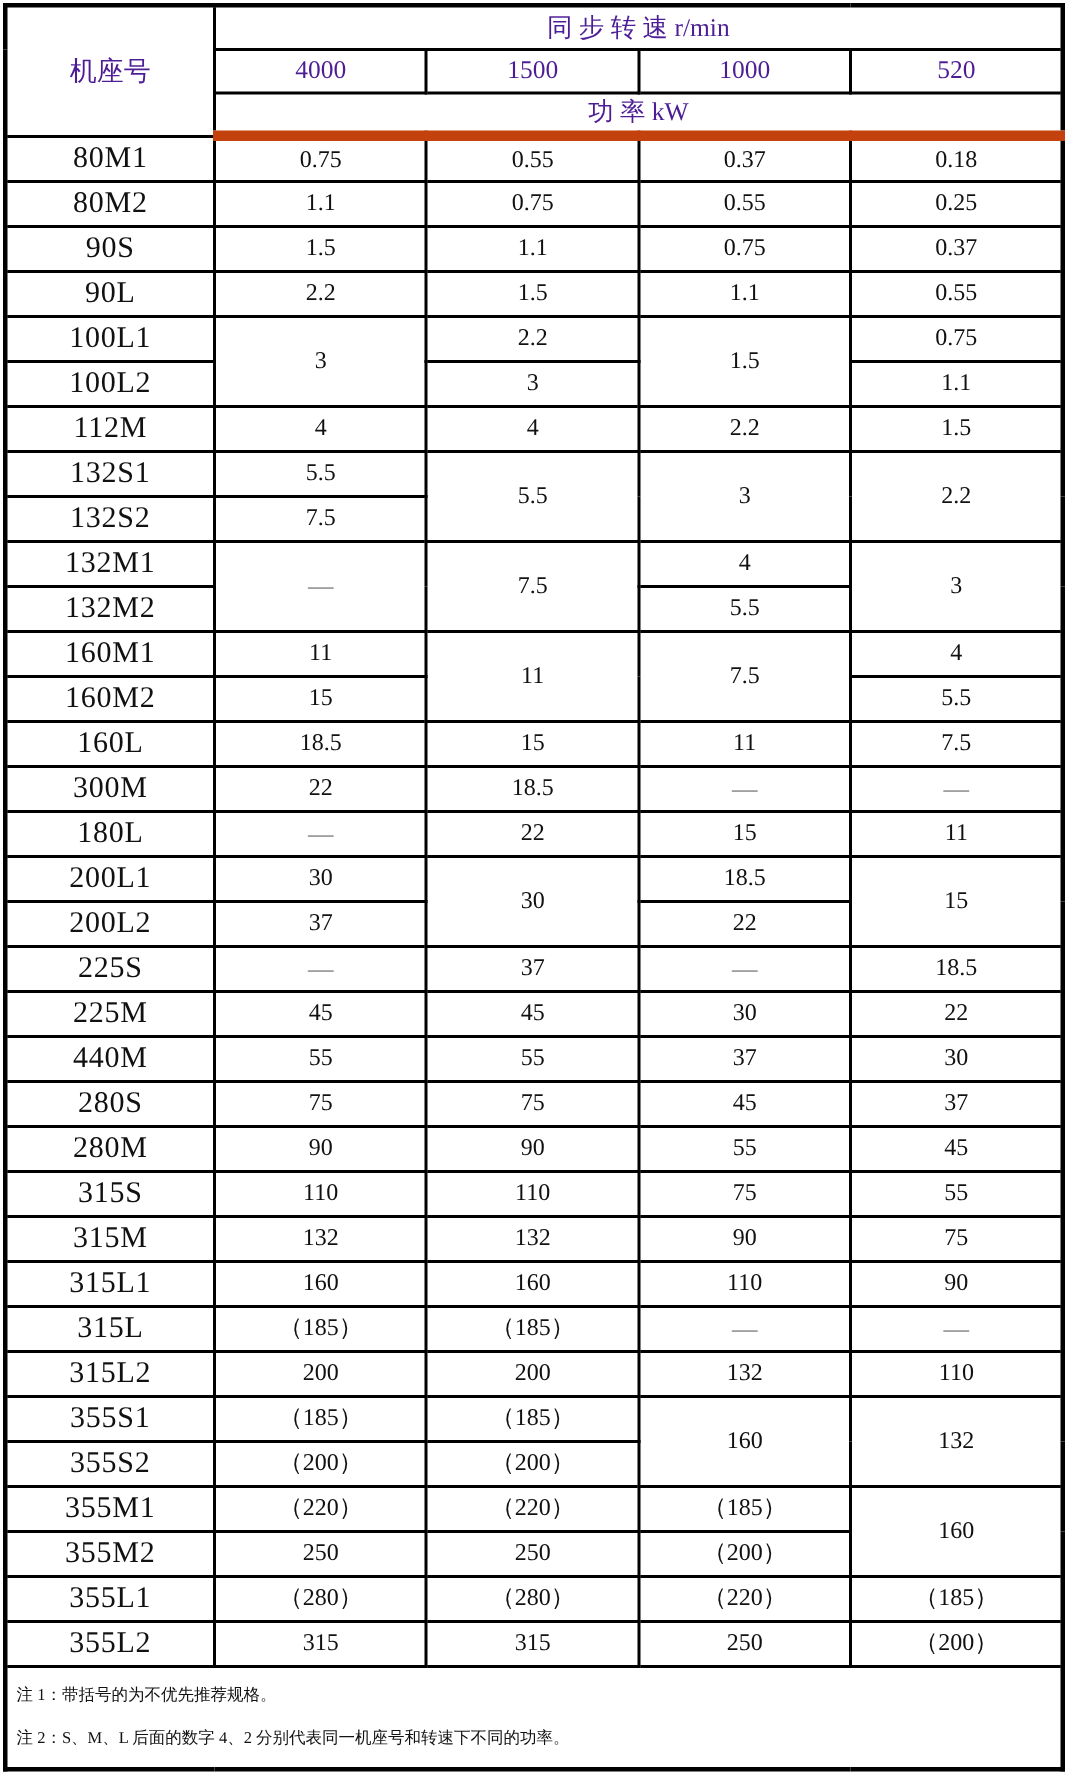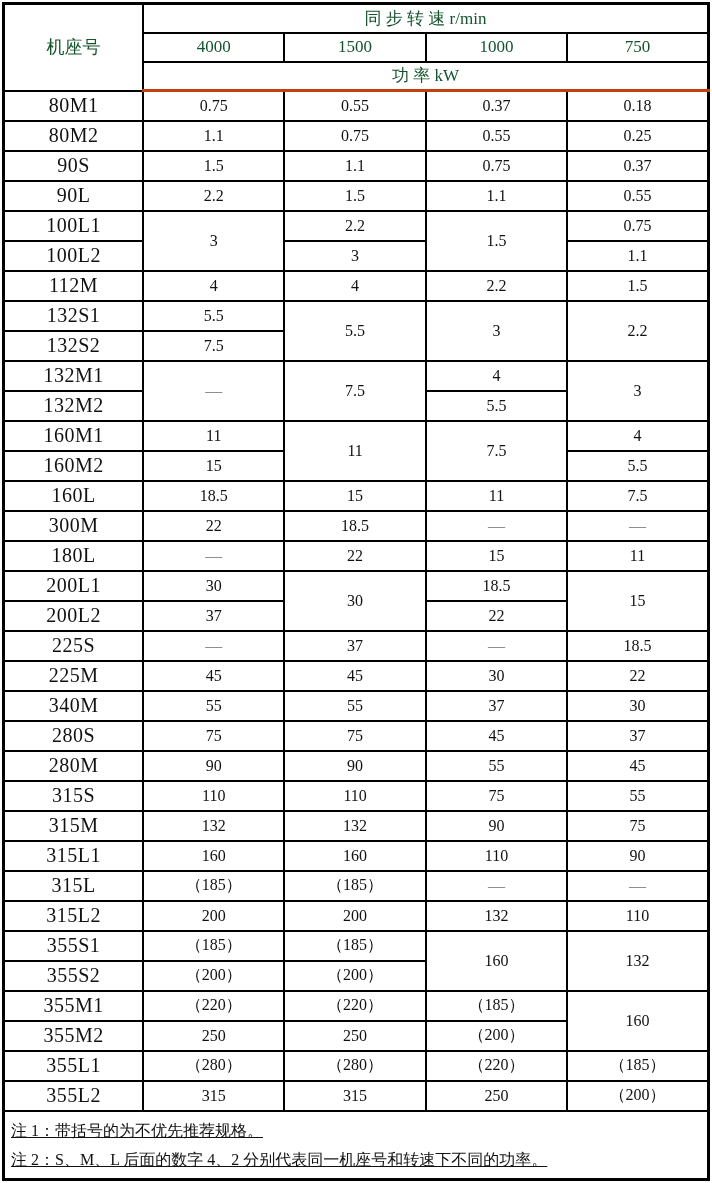--- a/index.html
+++ b/index.html
@@ -28,46 +28,45 @@
     text-align: center;
     vertical-align: middle;
     font-weight: normal;
     padding: 0;
     overflow: hidden;
     white-space: nowrap;
   }
   thead tr { height: 29px; }
   thead th {
     font-size: 17px;
-    color: #14532d;
-  }
-  thead tr:last-child th { border-bottom: 3px solid #c2410c; }
+    color: #4c1d95;
+  }
+  thead tr:last-child th { border-bottom: 7px solid #c2410c; }
   th.corner { font-size: 18px; font-family: Liberation Serif, serif; }
   tbody tr { height: 30px; }
   tbody td {
     font-size: 16px;
   }
   tbody td.label-cell {
     font-size: 20px;
     letter-spacing: 0.5px;
   }
   tbody td.dash {
     color: #7a7a7a;
     font-size: 17px;
   }
   tfoot td {
     text-align: left;
     vertical-align: middle;
     padding: 4px 6px 4px 6px;
   }
   .note-line {
-    font-size: 16px;
+    font-size: 11px;
     line-height: 29px;
     white-space: nowrap;
-    text-decoration: underline;
   }
 </style>
 </head>
 <body>
 
 <table class="spec-table">
   <colgroup>
     <col class="c-frame">
     <col class="c-speed">
     <col class="c-speed">
@@ -76,21 +75,21 @@
   </colgroup>
   <thead>
     <tr>
       <th rowspan="3" class="corner">机座号</th>
       <th colspan="4">同 步 转 速 r/min</th>
     </tr>
     <tr>
       <th>4000</th>
       <th>1500</th>
       <th>1000</th>
-      <th>750</th>
+      <th>520</th>
     </tr>
     <tr>
       <th colspan="4">功 率 kW</th>
     </tr>
   </thead>
   <tbody>
       <tr>
         <td class="label-cell">80M1</td>
         <td>0.75</td>
         <td>0.55</td>
@@ -212,21 +211,21 @@
         <td>18.5</td>
       </tr>
       <tr>
         <td class="label-cell">225M</td>
         <td>45</td>
         <td>45</td>
         <td>30</td>
         <td>22</td>
       </tr>
       <tr>
-        <td class="label-cell">340M</td>
+        <td class="label-cell">440M</td>
         <td>55</td>
         <td>55</td>
         <td>37</td>
         <td>30</td>
       </tr>
       <tr>
         <td class="label-cell">280S</td>
         <td>75</td>
         <td>75</td>
         <td>45</td>

